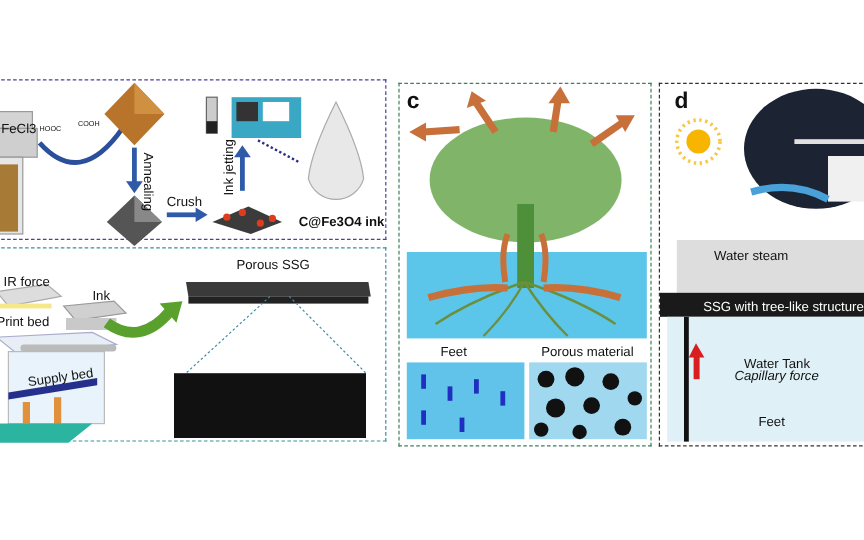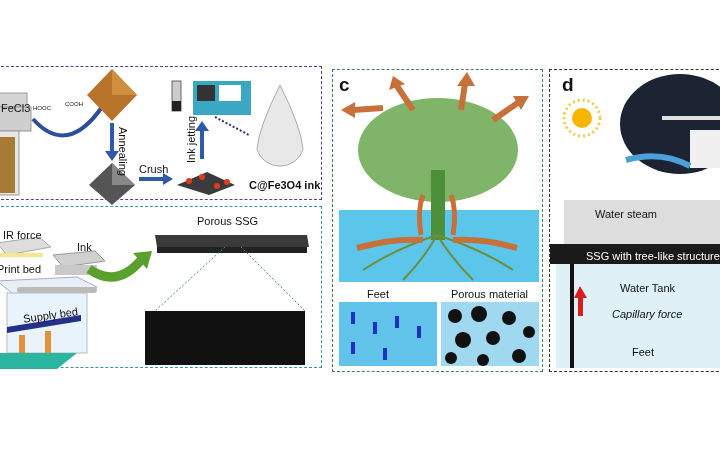--- a/index.html
+++ b/index.html
@@ -151,16 +151,16 @@
     <path d="M76 90 Q110 80 140 96" stroke="#4aa0d8" stroke-width="6" fill="none"></path>
     <rect x="14" y="130" width="166" height="44" fill="#cfcfcf" opacity="0.7"></rect>
     <rect x="0" y="174" width="180" height="20" fill="#1a1a1a"></rect>
     <rect x="6" y="194" width="174" height="104" fill="#dff1f6"></rect>
     <rect x="20" y="194" width="4" height="104" fill="#111"></rect>
     <rect x="28" y="224" width="5" height="22" fill="#d81e1e"></rect>
     <polygon points="24,228 30,216 37,228" fill="#d81e1e"></polygon>
   </svg>
   <span class="lbl" style="left:45px;top:138px;">Water steam</span>
   <span class="lbl" style="left:36px;top:180px;color:#fff;">SSG with tree-like structure</span>
-  <span class="lbl" style="left:70px;top:212px;">Water Tank</span>
+  <span class="lbl" style="left:70px;top:228px;">Water Tank</span>
   <span class="lbl" style="left:62px;top:238px;font-style:italic;">Capillary force</span>
   <span class="lbl" style="left:82px;top:276px;">Feet</span>
 </div>
 
 </body></html>

